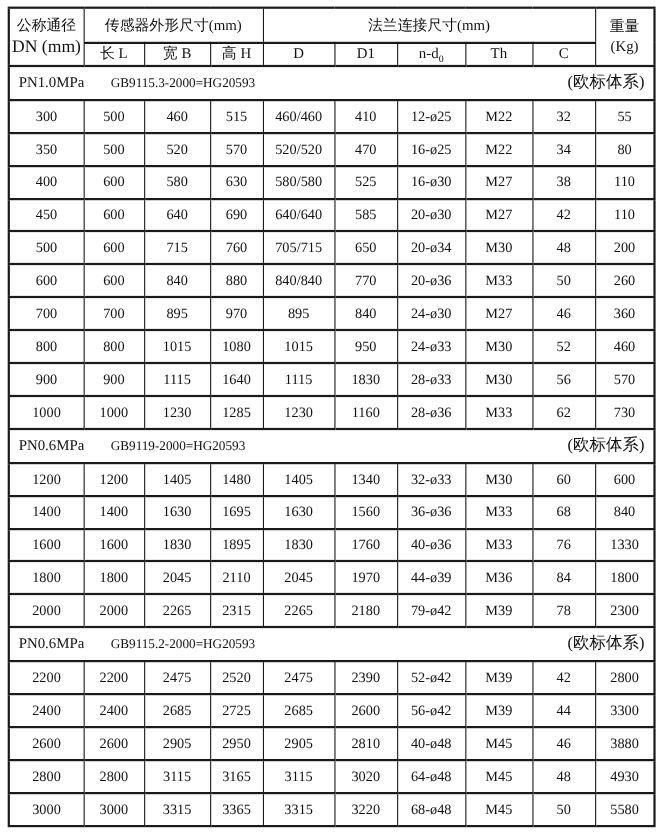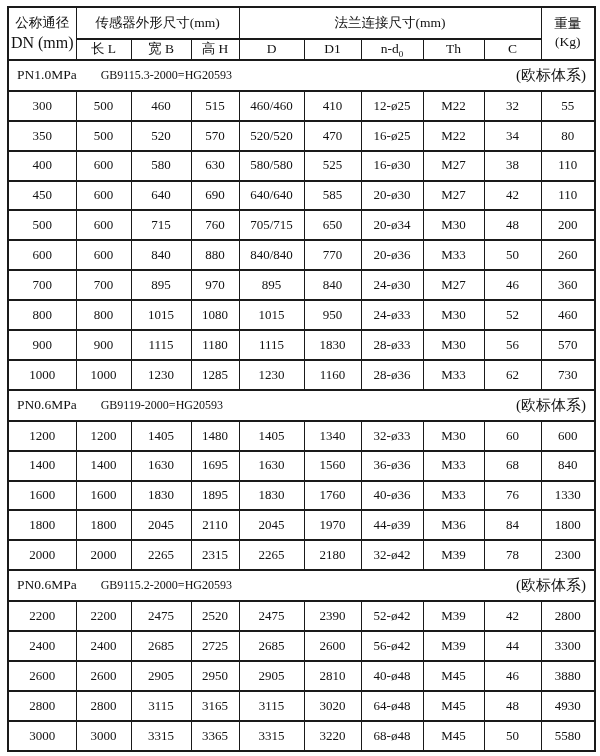--- a/index.html
+++ b/index.html
@@ -180,21 +180,21 @@
           <td>950</td>
           <td>24-ø33</td>
           <td>M30</td>
           <td>52</td>
           <td>460</td>
         </tr>
         <tr class="data-row">
           <td>900</td>
           <td>900</td>
           <td>1115</td>
-          <td>1180</td>
+          <td>1640</td>
           <td>1115</td>
           <td>1830</td>
           <td>28-ø33</td>
           <td>M30</td>
           <td>56</td>
           <td>570</td>
         </tr>
         <tr class="data-row">
           <td>1000</td>
           <td>1000</td>
@@ -264,21 +264,21 @@
           <td>84</td>
           <td>1800</td>
         </tr>
         <tr class="data-row">
           <td>2000</td>
           <td>2000</td>
           <td>2265</td>
           <td>2315</td>
           <td>2265</td>
           <td>2180</td>
-          <td>32-ø42</td>
+          <td>79-ø42</td>
           <td>M39</td>
           <td>78</td>
           <td>2300</td>
         </tr>
         <tr class="section-row">
           <td colspan="10">
             <div class="sec-flex">
               <span class="sec-pressure">PN0.6MPa</span>
               <span class="sec-standard">GB9115.2-2000=HG20593</span>
               <span class="sec-note">(欧标体系)</span>

